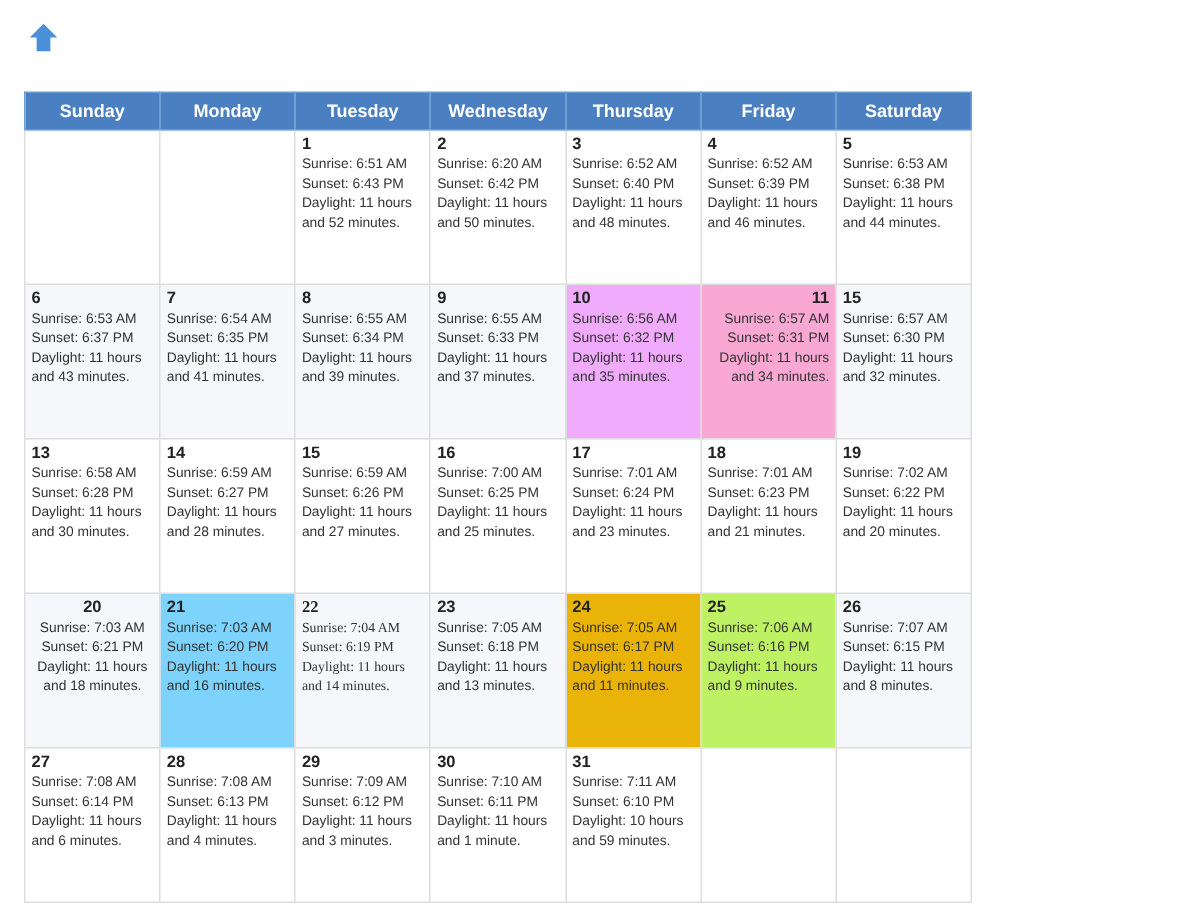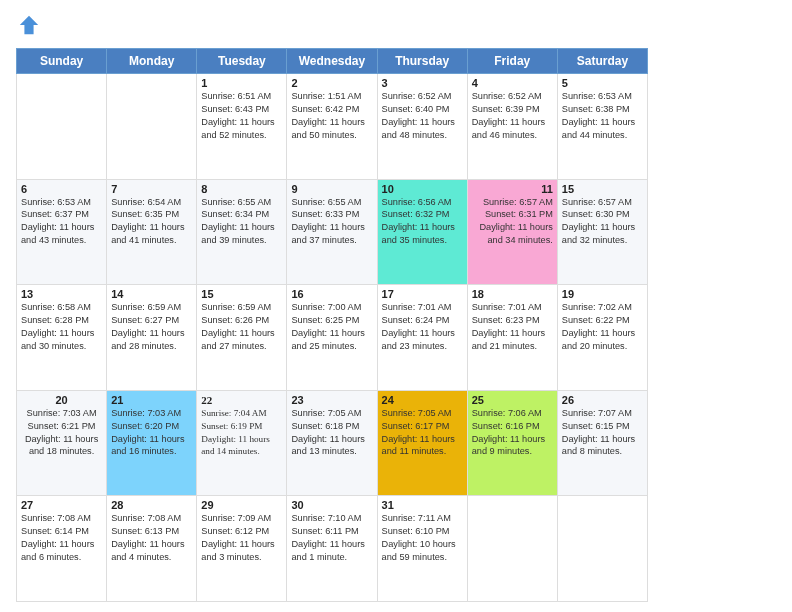--- a/index.html
+++ b/index.html
@@ -9,20 +9,21 @@
       width: 792px;
       height: 612px;
       overflow: hidden;
     }
     .page {
       width: 664px;
       height: 612px;
       padding: 12px 16px 10px 16px;
       display: flex;
       flex-direction: column;
+      gap: 12px;
     }
     .header {
       display: flex;
       justify-content: space-between;
       align-items: flex-start;
       margin-bottom: 8px;
     }
     .logo {
       display: flex;
       align-items: flex-start;
@@ -136,21 +137,21 @@
           <td class="empty"></td>
           <td class="empty"></td>
           <td>
             <span class="day-num">1</span>
             <div class="day-info">Sunrise: 6:51 AM
 Sunset: 6:43 PM
 Daylight: 11 hours and 52 minutes.</div>
           </td>
           <td>
             <span class="day-num">2</span>
-            <div class="day-info">Sunrise: 1:51 AM
+            <div class="day-info">Sunrise: 6:20 AM
 Sunset: 6:42 PM
 Daylight: 11 hours and 50 minutes.</div>
           </td>
           <td>
             <span class="day-num">3</span>
             <div class="day-info">Sunrise: 6:52 AM
 Sunset: 6:40 PM
 Daylight: 11 hours and 48 minutes.</div>
           </td>
           <td>
@@ -184,21 +185,21 @@
             <div class="day-info">Sunrise: 6:55 AM
 Sunset: 6:34 PM
 Daylight: 11 hours and 39 minutes.</div>
           </td>
           <td style="background: rgb(245, 247, 250);">
             <span class="day-num">9</span>
             <div class="day-info">Sunrise: 6:55 AM
 Sunset: 6:33 PM
 Daylight: 11 hours and 37 minutes.</div>
           </td>
-          <td style="background: #5eead4;">
+          <td style="background: #f0abfc;">
             <span class="day-num">10</span>
             <div class="day-info">Sunrise: 6:56 AM
 Sunset: 6:32 PM
 Daylight: 11 hours and 35 minutes.</div>
           </td>
           <td style="background: #f9a8d4; text-align: right;">
             <span class="day-num">11</span>
             <div class="day-info">Sunrise: 6:57 AM
 Sunset: 6:31 PM
 Daylight: 11 hours and 34 minutes.</div>

